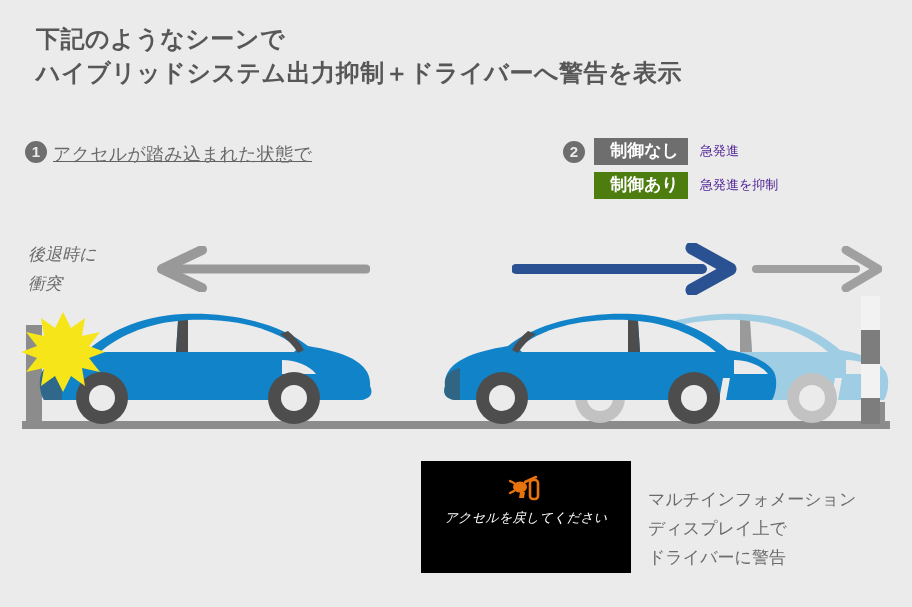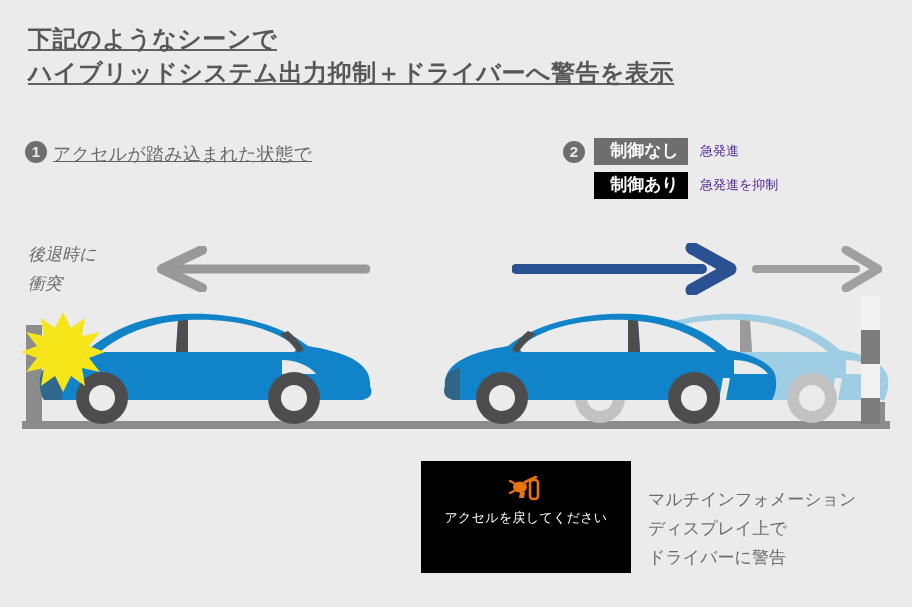--- a/index.html
+++ b/index.html
@@ -18,24 +18,23 @@
   #stage {
     position: absolute;
     left: 0; top: 0;
     width: 912px;
     height: 607px;
   }
 
   
   .title-block {
     position: absolute;
-    left: 28px;
+    left: 36px;
     top: 22px;
     width: 840px;
-    text-decoration: underline;
   }
   .title-line {
     font-size: 24px;
     font-weight: bold;
     color: #575757;
     line-height: 34px;
     letter-spacing: 0.5px;
     white-space: nowrap;
   }
 
@@ -88,21 +87,21 @@
     font-size: 17px;
     font-weight: bold;
     padding: 3px 9px 4px 9px;
     line-height: 20px;
     white-space: nowrap;
     text-align: right;
     min-width: 94px;
     box-sizing: border-box;
   }
   .badge-gray { background: #6e6e6e; }
-  .badge-blue { background: #000000; }
+  .badge-blue { background: #4d7c0f; }
   .badge-note {
     font-size: 13px;
     color: #4c1d95;
     margin-left: 12px;
     white-space: nowrap;
   }
 
   
   .left-annot {
     position: absolute;
@@ -133,20 +132,21 @@
   }
 
   
   .mid-panel {
     position: absolute;
     left: 421px;
     top: 461px;
     width: 210px;
     height: 112px;
     background: #000000;
+    font-style: italic;
   }
   .mid-icon-wrap {
     position: absolute;
     left: 0;
     top: 12px;
     width: 210px;
     text-align: center;
   }
   .mid-text {
     position: absolute;

